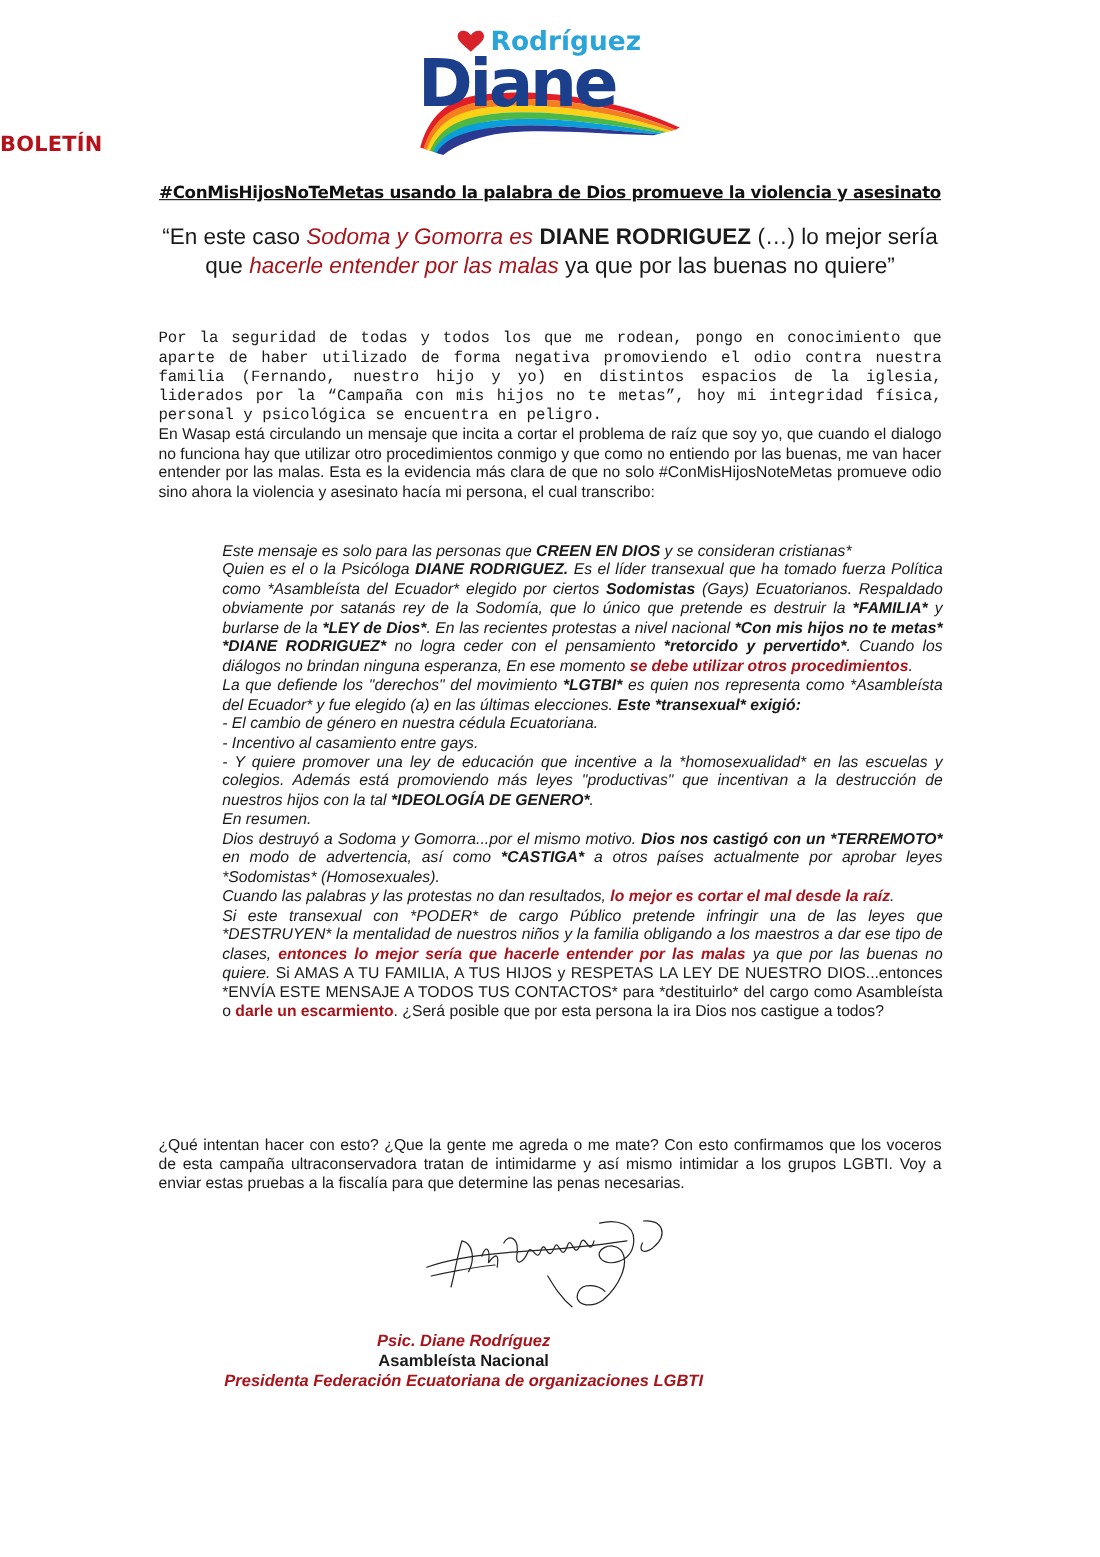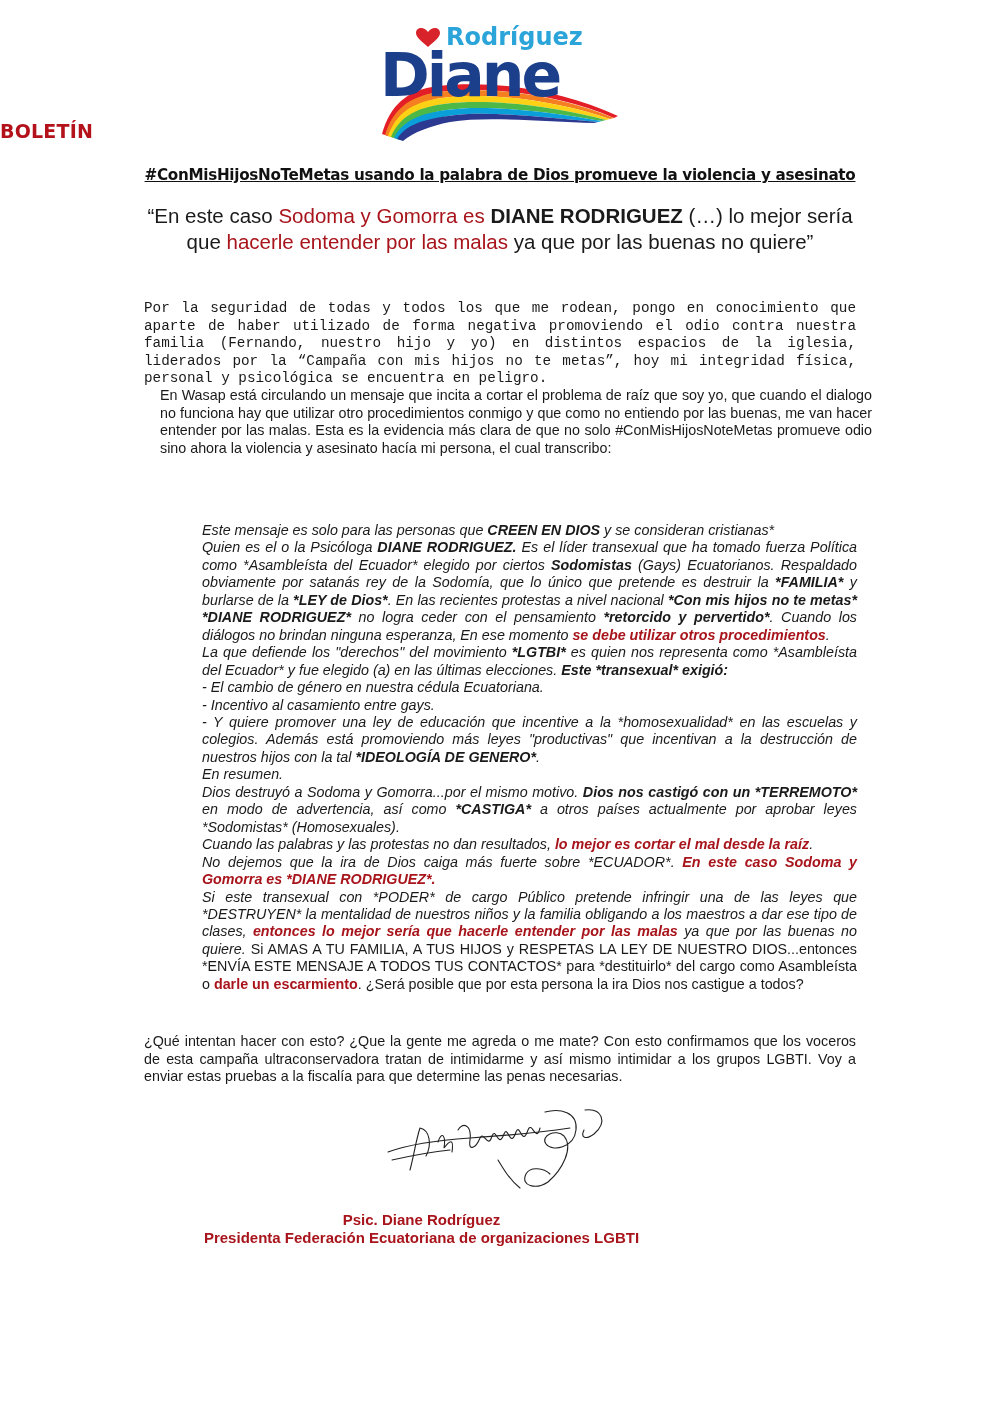--- a/index.html
+++ b/index.html
@@ -8,27 +8,27 @@
   .logo { position: absolute; left: 378px; top: 18px; width: 245px; height: 124px; }
   .logo svg { width: 245px; height: 124px; display: block; }
   .boletin { position: absolute; left: 0; width: 1000px; top: 120px; text-align: left;
              font-family: "DejaVu Sans", sans-serif; font-weight: bold; color: #b3121a;
              font-size: 19px; letter-spacing: 0.2px; }
   .headline { position: absolute; left: 0; width: 1000px; top: 166px; text-align: center;
               font-family: "DejaVu Sans", sans-serif; font-weight: bold; font-size: 15.2px;
               text-decoration: underline; color: #111; letter-spacing: -0.3px; }
   .quote { position: absolute; left: 140px; width: 720px; top: 203px; text-align: center;
            font-size: 20.5px; line-height: 25.5px; color: #1a1a1a; }
-  .red { color: #a8141b; }
+  .red { color: #a8141b; font-style: italic; }
   .bold { font-weight: bold; }
   .para { position: absolute; left: 144px; width: 712px; font-size: 14.3px; line-height: 17.6px;
           text-align: justify; color: #1a1a1a; }
   .p1 { top: 300px; font-family: Liberation Mono, monospace; }
-  .p2 { top: 387px; margin-left: 16px; }
-  .message { position: absolute; left: 202px; width: 655px; top: 522px; font-size: 14.3px;
+  .p2 { top: 387px; }
+  .message { position: absolute; left: 202px; width: 655px; top: 493px; font-size: 14.3px;
              line-height: 17.45px; font-style: italic; text-align: justify; color: #1a1a1a; }
   .message .line { display: block; }
   .message .upright { font-style: normal; }
   .p3 { top: 1033px; }
   .signature { position: absolute; left: 380px; top: 1100px; width: 230px; height: 95px; }
   .sig-name { position: absolute; left: 0; width: 843px; top: 1211px; text-align: center;
               font-weight: bold; font-size: 15px; line-height: 18px; }
   .sig-name div { display: block; }
 </style>
 </head>
@@ -65,35 +65,35 @@
 <div class="message">
   <span class="line"><span>Este mensaje es solo para las personas que </span><span class="bold">CREEN EN DIOS</span><span> y se consideran cristianas*</span></span>
   <span class="line"><span>Quien es el o la Psicóloga </span><span class="bold">DIANE RODRIGUEZ.</span><span> Es el líder transexual que ha tomado fuerza Política como *Asambleísta del Ecuador* elegido por ciertos </span><span class="bold">Sodomistas</span><span> (Gays) Ecuatorianos. Respaldado obviamente por satanás rey de la Sodomía, que lo único que pretende es destruir la </span><span class="bold">*FAMILIA*</span><span> y burlarse de la </span><span class="bold">*LEY de Dios*</span><span>. En las recientes protestas a nivel nacional </span><span class="bold">*Con mis hijos no te metas*</span><span> </span><span class="bold">*DIANE RODRIGUEZ*</span><span> no logra ceder con el pensamiento </span><span class="bold">*retorcido y pervertido*</span><span>. Cuando los diálogos no brindan ninguna esperanza, En ese momento </span><span class="bold red">se debe utilizar otros procedimientos</span><span>.</span></span>
   <span class="line"><span>La que defiende los "derechos" del movimiento </span><span class="bold">*LGTBI*</span><span> es quien nos representa como *Asambleísta del Ecuador* y fue elegido (a) en las últimas elecciones. </span><span class="bold">Este *transexual* exigió:</span></span>
   <span class="line">- El cambio de género en nuestra cédula Ecuatoriana.</span>
   <span class="line">- Incentivo al casamiento entre gays.</span>
   <span class="line"><span>- Y quiere promover una ley de educación que incentive a la *homosexualidad* en las escuelas y colegios. Además está promoviendo más leyes  "productivas" que incentivan a la destrucción de nuestros hijos con la tal </span><span class="bold">*IDEOLOGÍA DE GENERO*</span><span>.</span></span>
   <span class="line">En resumen.</span>
   <span class="line"><span>Dios destruyó a Sodoma y Gomorra...por el mismo motivo. </span><span class="bold">Dios nos castigó con un *TERREMOTO*</span><span> en modo de advertencia, así como </span><span class="bold">*CASTIGA*</span><span> a otros países actualmente por aprobar leyes *Sodomistas* (Homosexuales).</span></span>
   <span class="line"><span>Cuando las palabras y las protestas no dan resultados, </span><span class="bold red">lo mejor es cortar el mal desde la raíz</span><span>.</span></span>
-  <span class="line"><span>No dejemos que la ira de Dios caiga más fuerte sobre *ECUADOR*. </span><span class="bold red">En este caso Sodoma y Gomorra es *DIANE RODRIGUEZ*.</span></span>
   <span class="line"><span>Si este transexual con *PODER* de cargo Público pretende infringir una de las leyes que *DESTRUYEN* la mentalidad de nuestros niños y la familia obligando a los maestros a dar ese tipo de clases, </span><span class="bold red">entonces lo mejor sería que hacerle entender por las malas</span><span> ya que por las buenas no quiere.</span><span class="upright"> Si AMAS A TU FAMILIA, A TUS HIJOS y RESPETAS LA LEY DE NUESTRO DIOS...entonces *ENVÍA ESTE MENSAJE A TODOS TUS CONTACTOS* para *destituirlo* del cargo como Asambleísta o </span><span class="upright bold red">darle un escarmiento</span><span class="upright">. ¿Será posible que por esta persona la ira Dios nos castigue a todos?</span></span>
 </div>
 
 <div class="para p3">¿Qué intentan hacer con esto? ¿Que la gente me agreda o me mate? Con esto confirmamos que los voceros de esta campaña ultraconservadora tratan de intimidarme y así mismo intimidar a los grupos LGBTI. Voy a enviar estas pruebas a la fiscalía para que determine las penas necesarias.</div>
 
 <div class="signature">
   <svg viewBox="0 0 230 95" width="230" height="95" fill="none" stroke="#222" stroke-width="1.1" stroke-linecap="round">
     <path d="M8 52 C30 44 60 40 90 38 C120 36 150 34 190 28"></path>
     <path d="M12 60 C30 56 50 52 70 50"></path>
     <path d="M40 28 C36 40 34 55 30 70 M40 28 C50 30 52 45 46 56"></path>
     <path d="M58 42 C62 30 66 36 64 48 C70 40 74 38 72 52"></path>
     <path d="M78 30 C82 22 92 24 90 40 C88 52 96 48 100 38 C104 30 108 50 112 36 C116 26 118 50 124 34 C128 24 130 50 136 32 C140 22 142 48 148 30 C152 20 156 44 160 28"></path>
     <path d="M165 12 C180 8 198 12 196 30 C194 48 172 52 166 44 C160 36 176 28 184 36 C194 48 182 70 168 82 C156 90 140 86 146 74 C150 66 164 68 170 74"></path>
     <path d="M205 10 C222 8 228 22 214 34 C206 40 200 38 204 30"></path>
     <path d="M118 60 C124 70 130 80 140 88"></path>
   </svg>
 </div>
 
 <div class="sig-name">
   <div class="red">Psic. Diane Rodríguez</div>
+  <div>Asambleísta Nacional</div>
   <div class="red">Presidenta Federación Ecuatoriana de organizaciones LGBTI</div>
 </div>
 
 </body></html>

